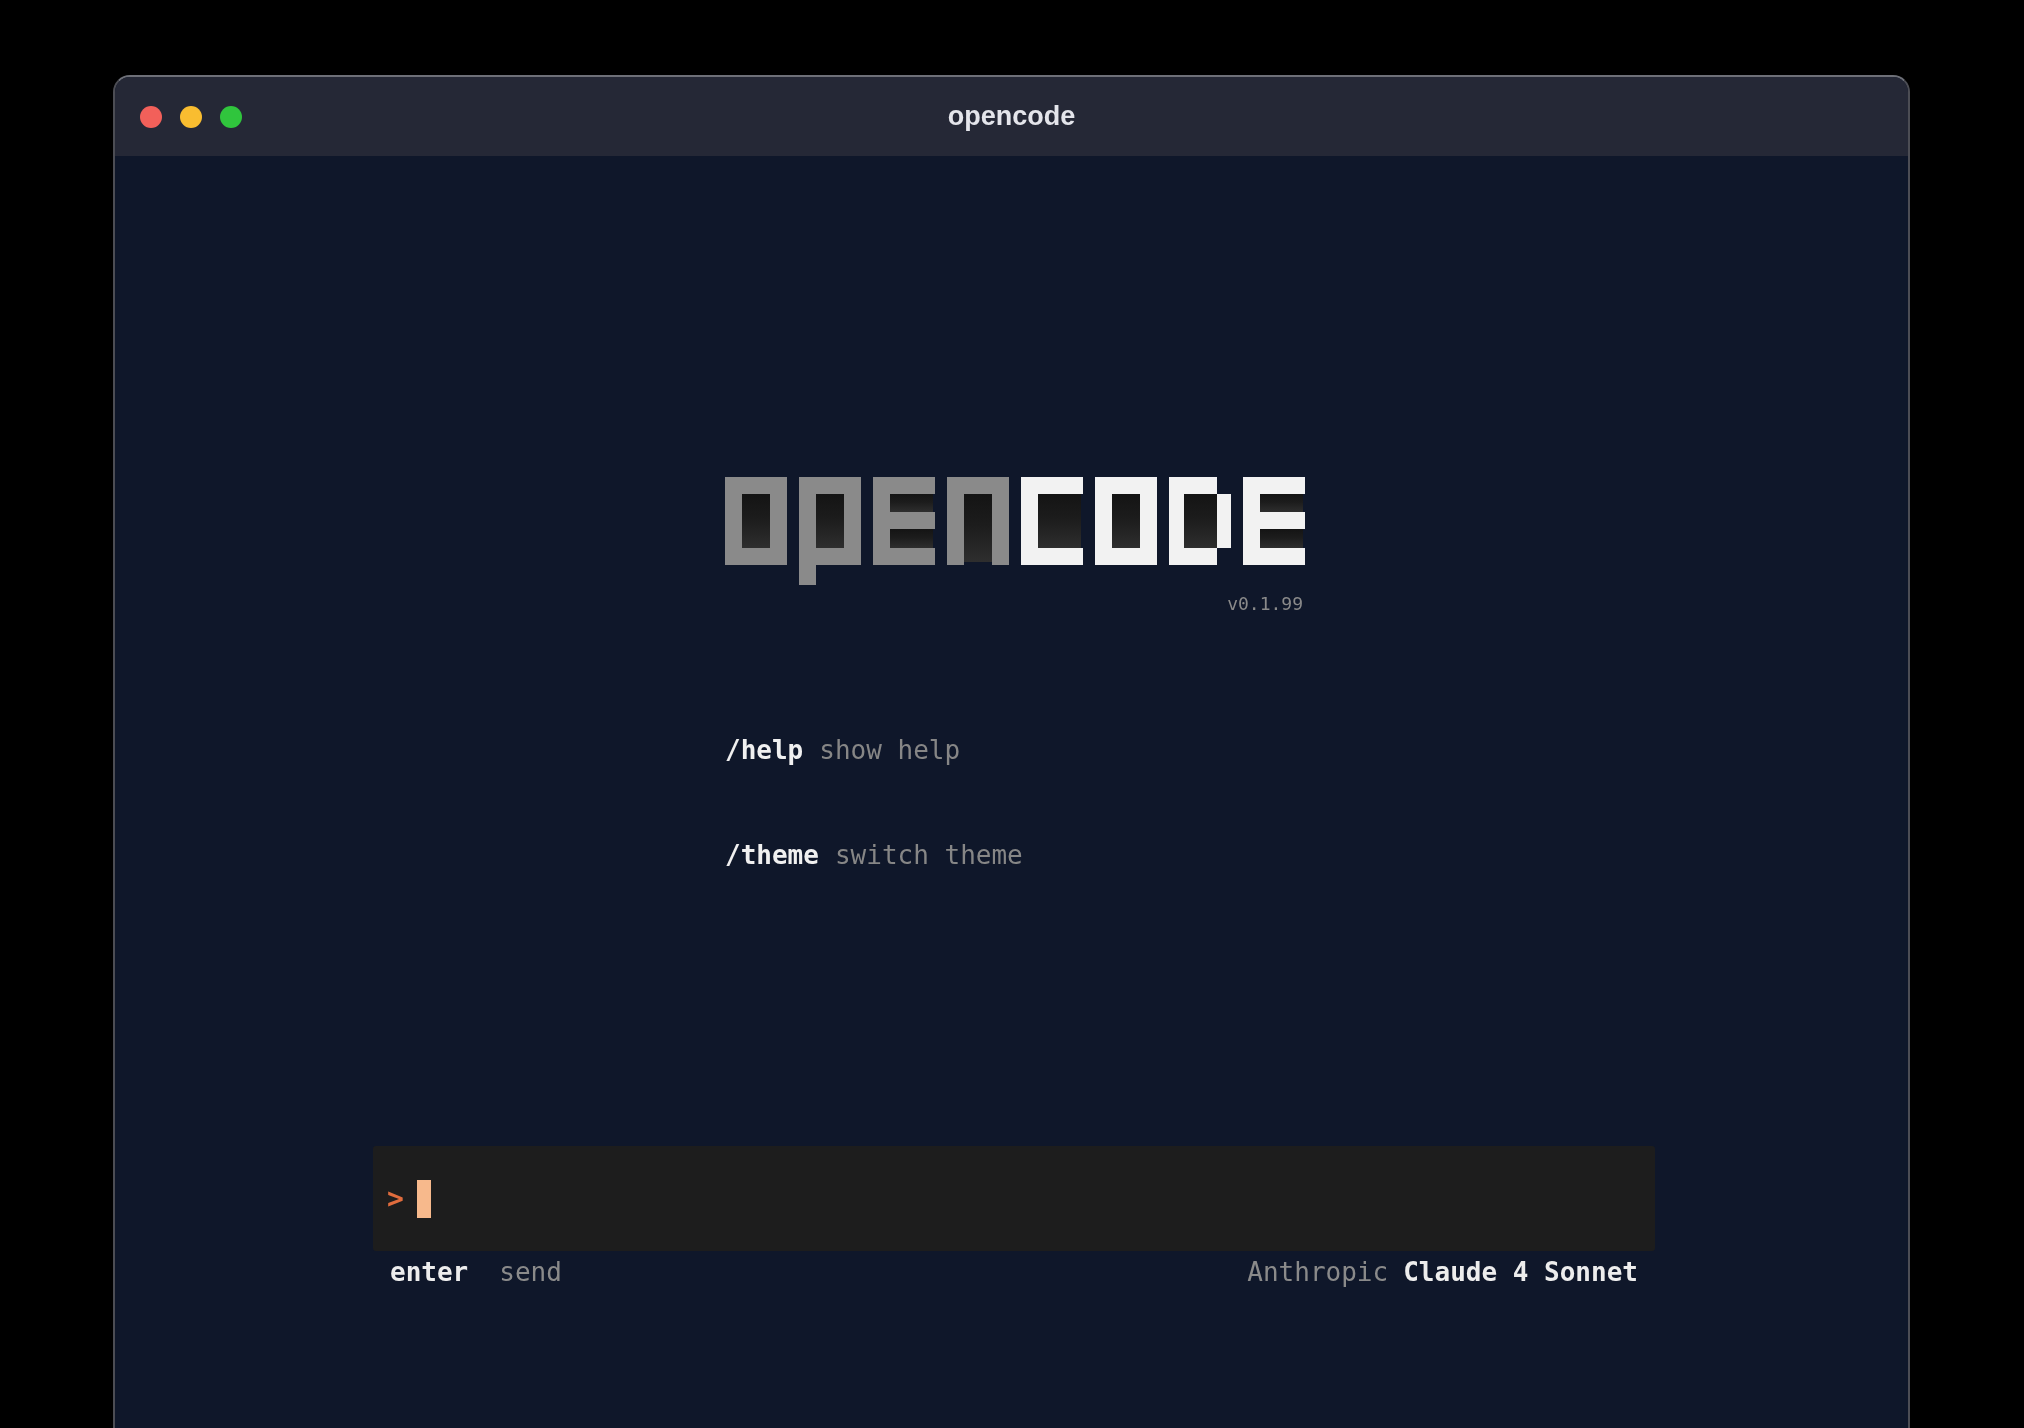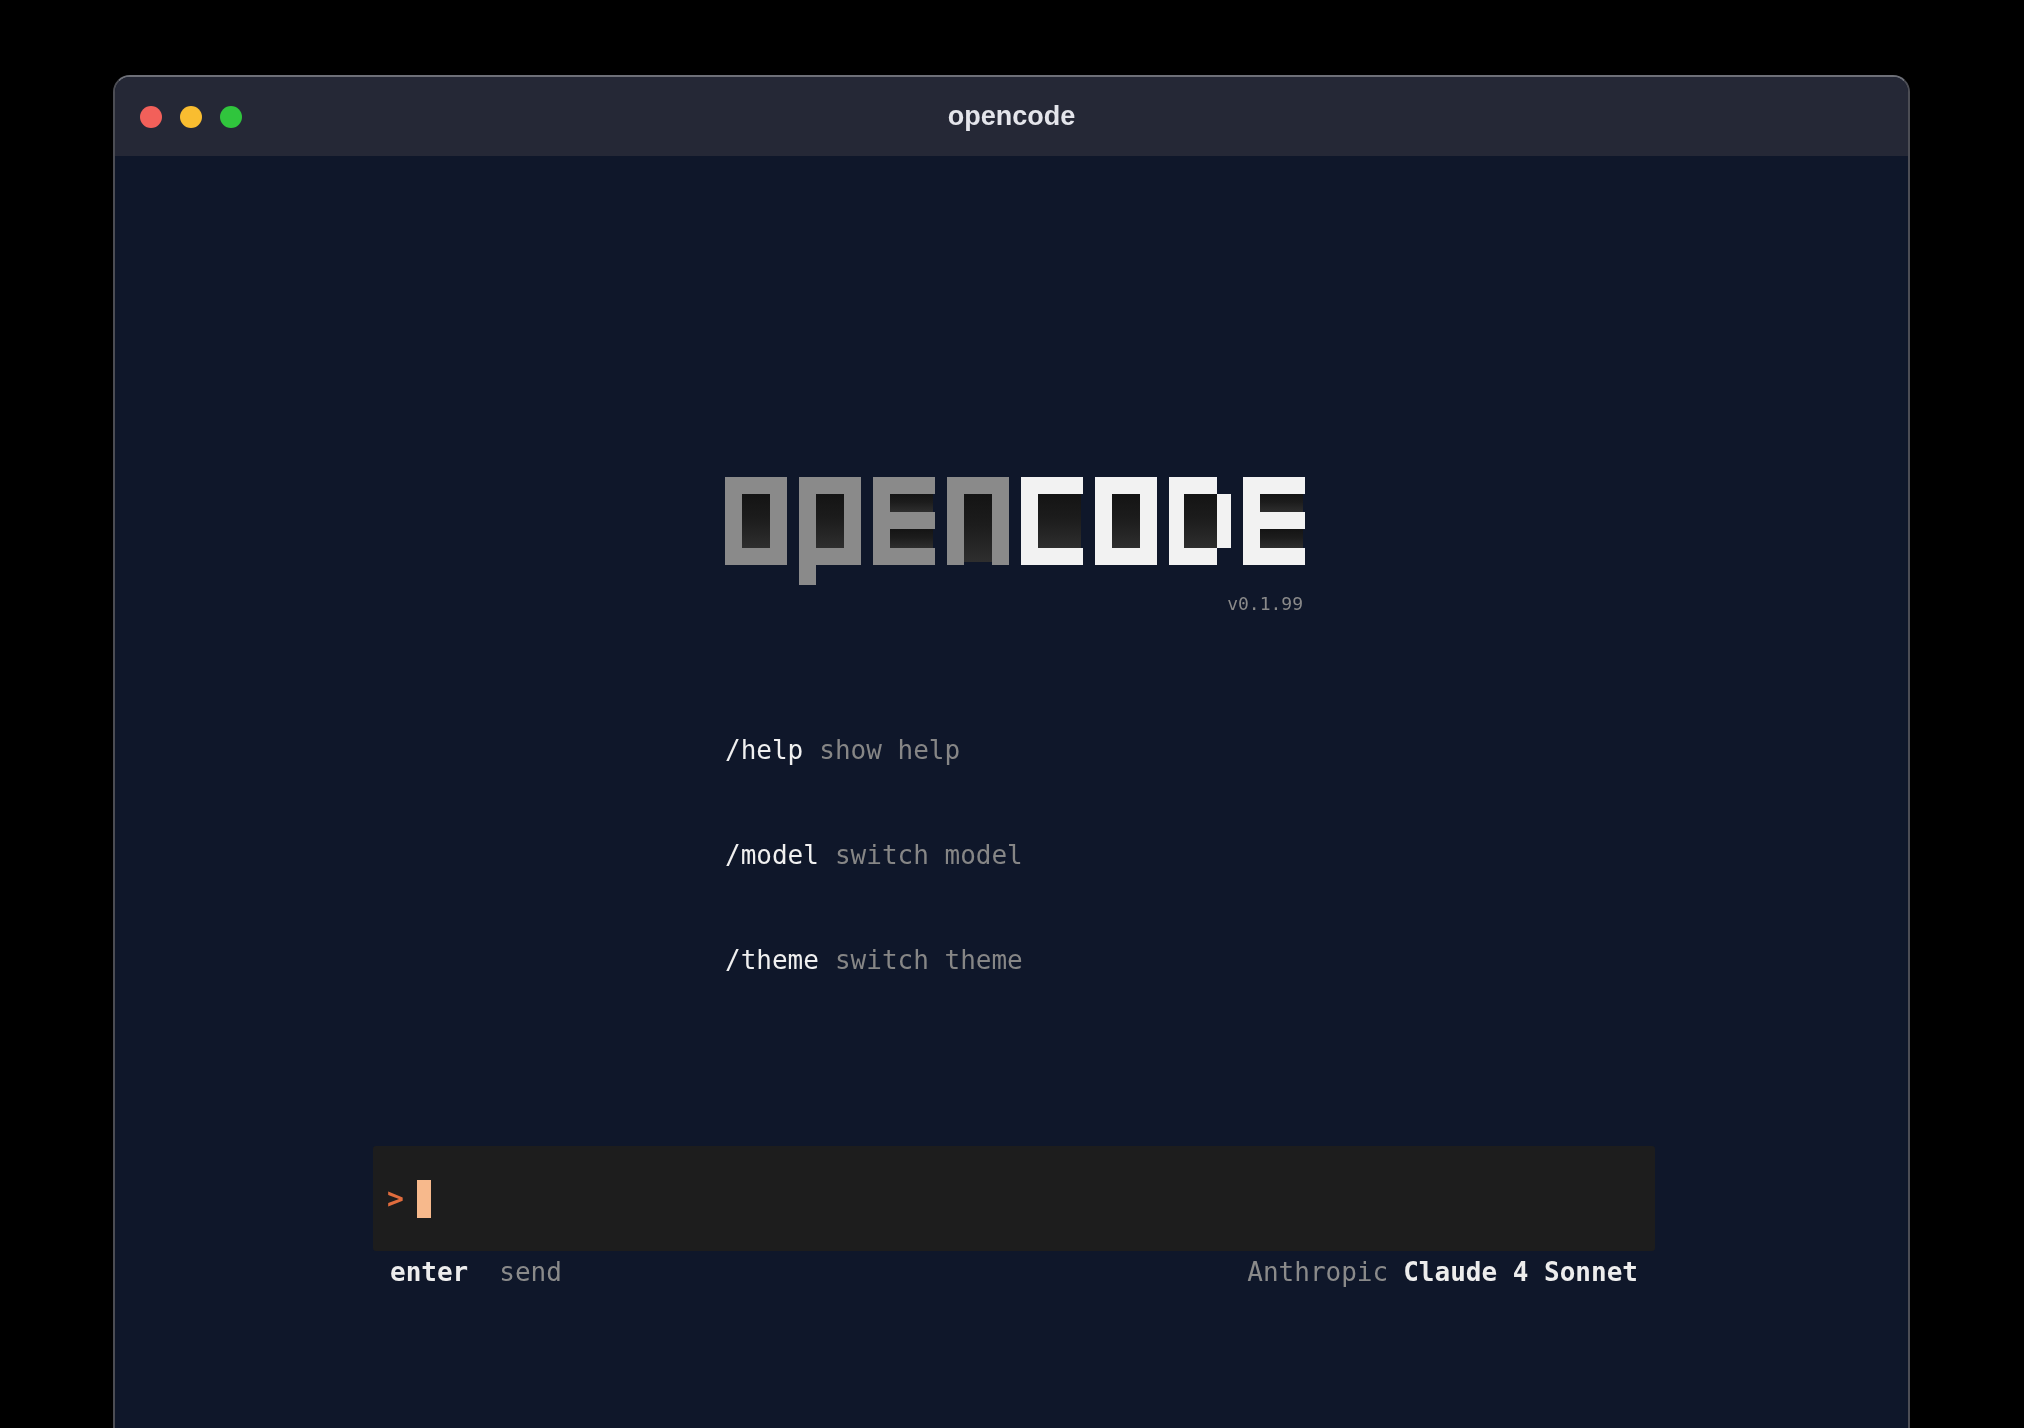--- a/index.html
+++ b/index.html
@@ -79,21 +79,21 @@
   .commands {
     position: absolute;
     left: 610px;
     top: 507px;
     font-size: 26px;
     line-height: 35px;
     white-space: pre;
   }
   .commands .cmd {
     color: #f0f0f0;
-    font-weight: 400;
+    font-weight: 700;
   }
   .commands .desc {
     color: #868686;
     margin-left: 16px;
   }
   .input-box {
     position: absolute;
     left: 258px;
     top: 990px;
     width: 1282px;
@@ -204,21 +204,20 @@
         <path class="body" d="M0 0H62V17H17V35H62V52H17V71H62V88H0Z"></path>
         <rect x="17" y="17" width="43" height="18" fill="url(#holeg)"></rect>
         <rect x="17" y="52" width="43" height="19" fill="url(#holeg)"></rect>
       </g>
     </svg>
 
     <div class="version">v0.1.99</div>
 
     <div class="commands">
       <div class="cmd-row"><span class="cmd">/help</span><span class="desc">show help</span></div>
-      <div class="cmd-row"><span class="cmd">/model</span><span class="desc">switch model</span></div>
       <div class="cmd-row"><span class="cmd">/theme</span><span class="desc">switch theme</span></div>
     </div>
 
     <div class="input-box">
       <span class="prompt-char">&gt;</span>
       <span class="cursor-block"></span>
       <span class="input-value"></span>
     </div>
 
     <div class="statusbar">

